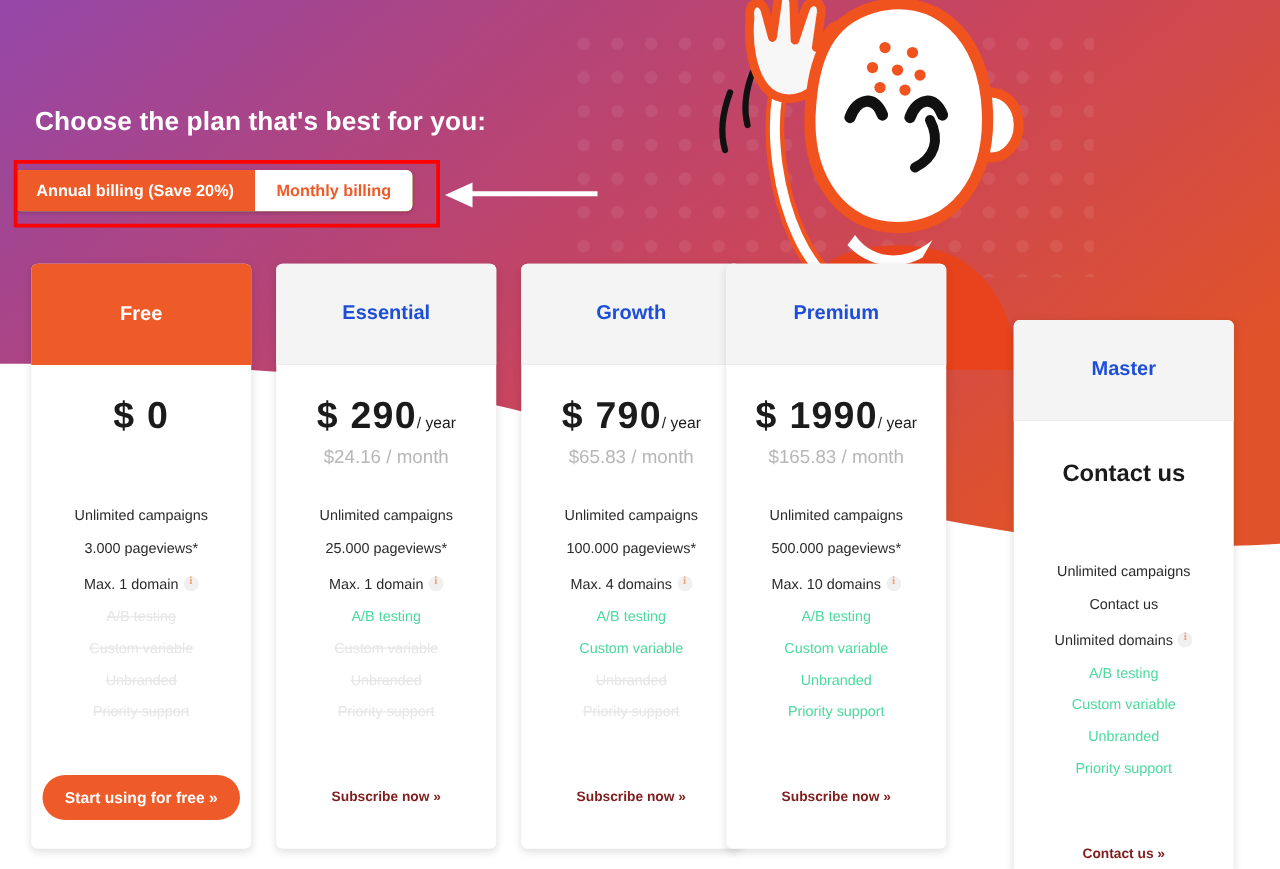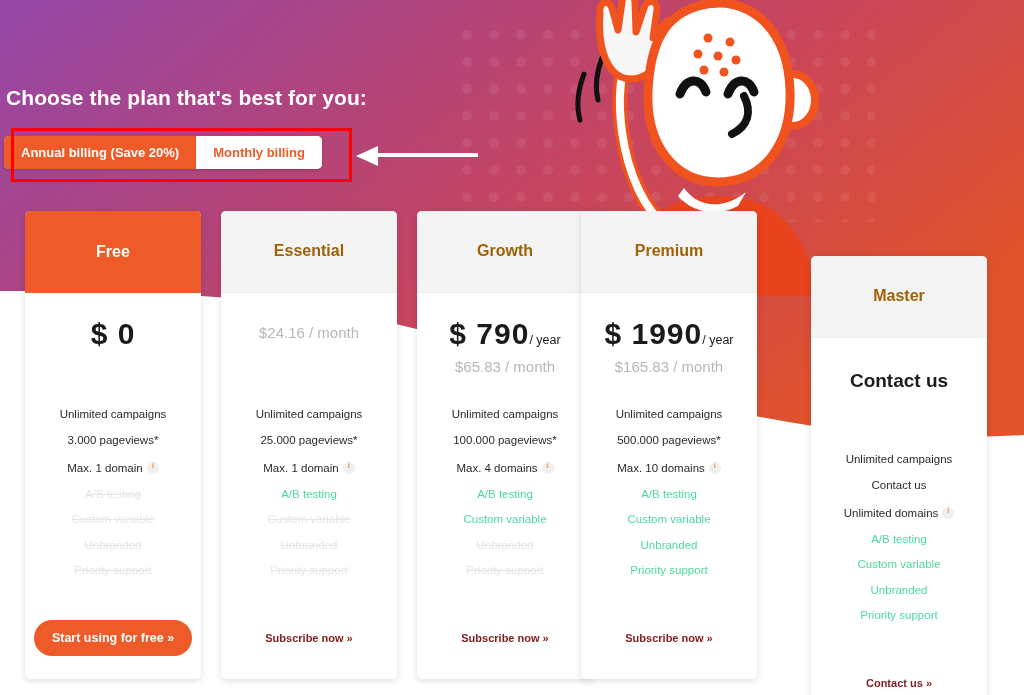--- a/index.html
+++ b/index.html
@@ -16,27 +16,27 @@
     position:absolute; left:0; top:0; width:1024px; height:695px;
     overflow:hidden; z-index:0;
   }
   #hero-bg svg { position:absolute; left:0; top:0; }
 
   
   #mascot { position:absolute; left:540px; top:-4px; width:310px; height:300px; z-index:2; }
 
   
   #page-title {
-    position:absolute; left:6px; top:86px; z-index:5;
+    position:absolute; left:28px; top:86px; z-index:5;
     color:#ffffff; font-size:21px; font-weight:bold; letter-spacing:.1px;
   }
 
   
   #billing-toggle {
-    position:absolute; left:4px; top:136px; z-index:5;
+    position:absolute; left:12px; top:136px; z-index:5;
     display:flex; background:#bef264; border-radius:5px; overflow:hidden;
     box-shadow:0 1px 3px rgba(0,0,0,.18);
   }
   .toggle-opt {
     font-size:13px; font-weight:bold; padding:10px 17px;
     white-space:nowrap; line-height:1; cursor:pointer;
   }
   .toggle-opt.active { background:#ef5b28; color:#ffffff; }
   .toggle-opt.inactive { background:#ffffff; color:#ef5b28; }
 
@@ -55,21 +55,21 @@
     background:#ffffff; border-radius:5px;
     box-shadow:0 2px 7px rgba(0,0,0,.13);
     display:flex; flex-direction:column;
   }
   .card-head {
     height:82px; border-radius:5px 5px 0 0;
     display:flex; align-items:center; justify-content:center;
     font-size:16px; font-weight:bold;
   }
   .card-head.featured { background:#ef5b28; color:#ffffff; }
-  .card-head.plain { background:#f4f4f4; color:#a16207; border-bottom:1px solid #ececec; }
+  .card-head.plain { background:#f4f4f4; color:#1d4ed8; border-bottom:1px solid #ececec; }
 
   .price-zone { height:106px; padding-top:24px; text-align:center; }
   .price-main { font-size:30px; font-weight:bold; color:#1b1b1b; letter-spacing:-.5px; }
   .price-main .amt { letter-spacing:1px; }
   .price-per { font-size:12.5px; font-weight:normal; color:#1b1b1b; letter-spacing:0; }
   .price-sub { margin-top:7px; font-size:15px; color:#b7b7b7; }
   .price-contact { font-size:19px; font-weight:bold; color:#1b1b1b; padding-top:8px; }
 
   .features { flex:1; text-align:center; padding-top:4px; }
   .feat {
@@ -200,20 +200,21 @@
         <div class="feat off"><span>Unbranded</span></div>
         <div class="feat off"><span>Priority support</span></div>
       </div>
       <div class="cta-zone">
         <button class="cta-btn">Start using for free »</button>
       </div>
     </div>
     <div class="card" style="left: 221px;">
       <div class="card-head plain">Essential</div>
       <div class="price-zone">
+        <div class="price-main"><span class="amt">$ 290</span><span class="price-per">/ year</span></div>
         <div class="price-sub">$24.16 / month</div>
       </div>
       <div class="features">
         <div class="feat "><span>Unlimited campaigns</span></div>
         <div class="feat "><span>25.000 pageviews*</span></div>
         <div class="feat "><span>Max. 1 domain</span><span class="info-dot"></span></div>
         <div class="feat on"><span>A/B testing</span></div>
         <div class="feat off"><span>Custom variable</span></div>
         <div class="feat off"><span>Unbranded</span></div>
         <div class="feat off"><span>Priority support</span></div>

